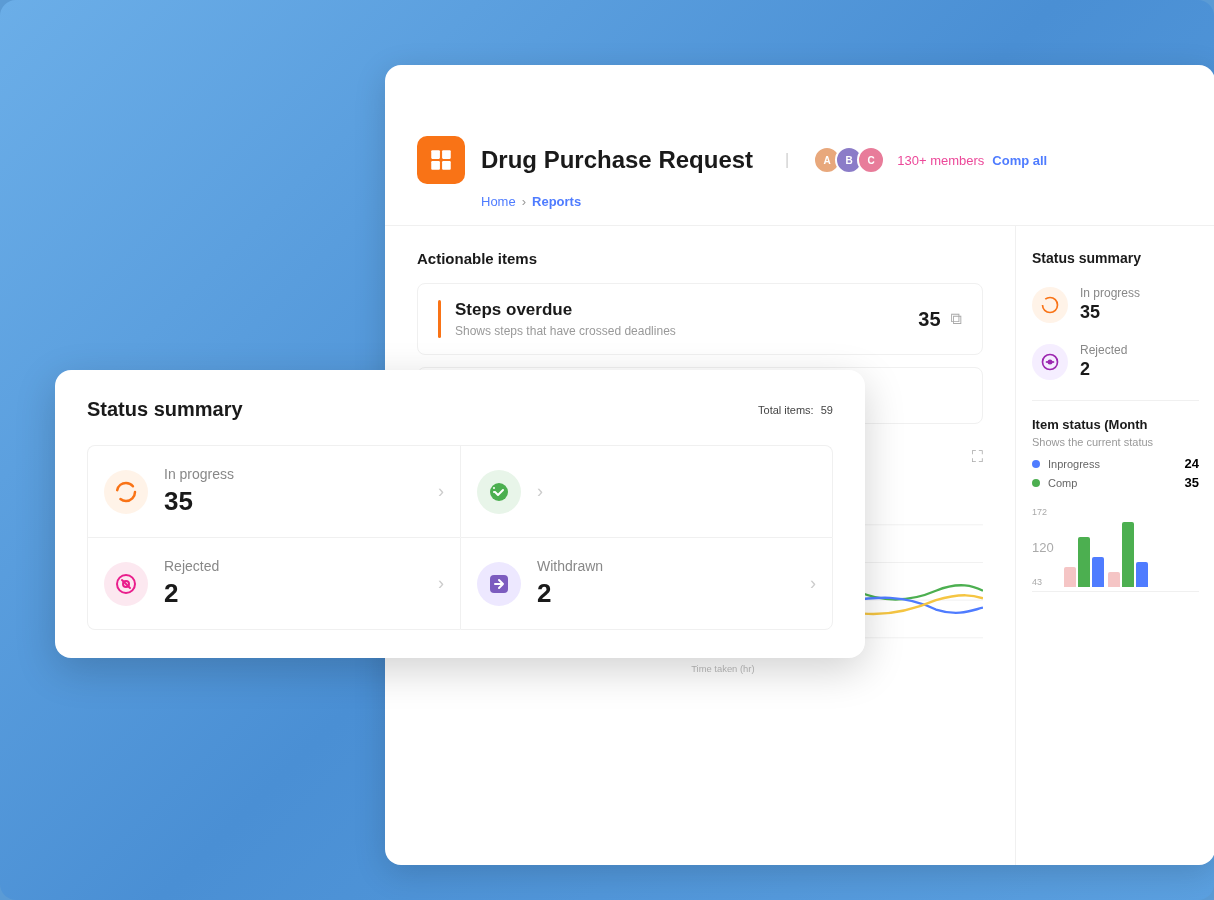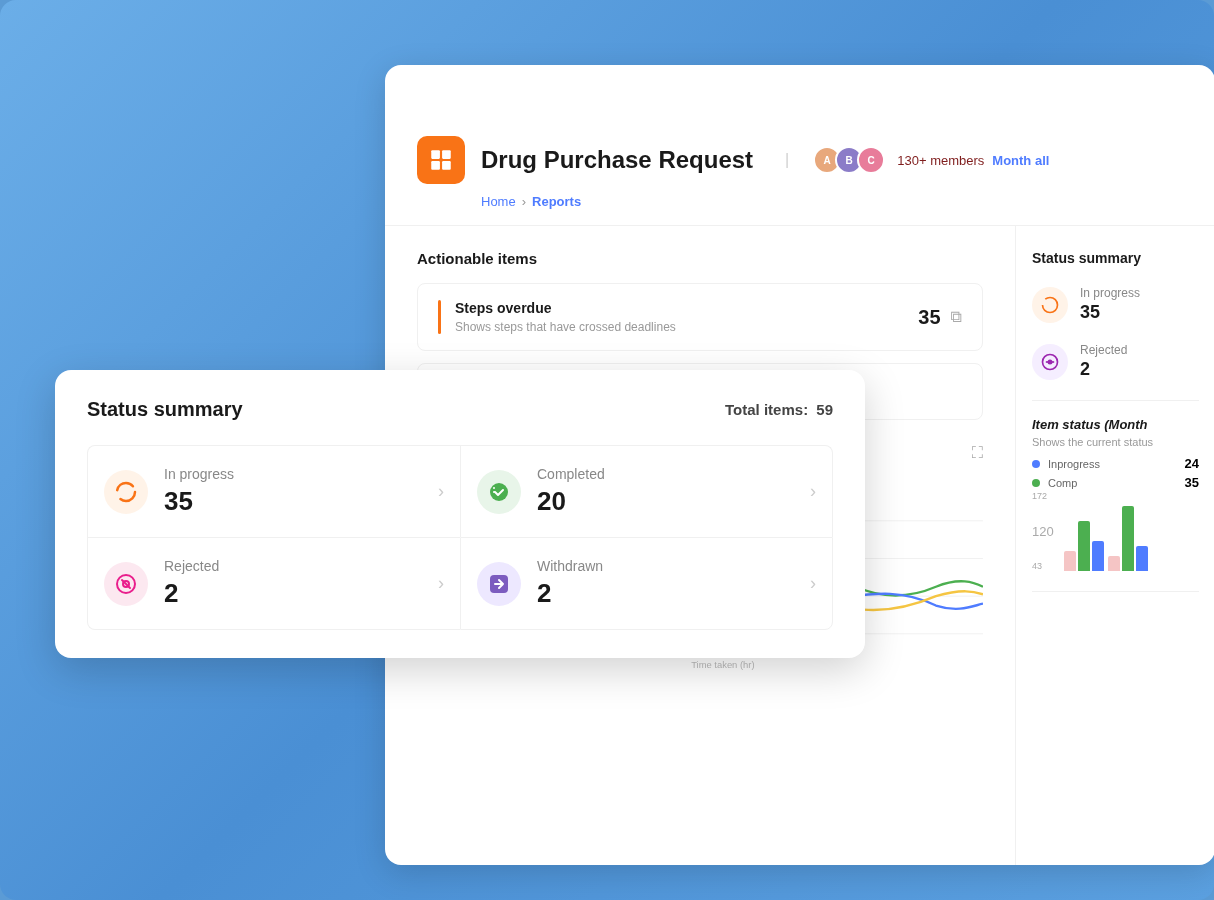--- a/index.html
+++ b/index.html
@@ -87,21 +87,21 @@
       justify-content: center;
       font-size: 10px;
       font-weight: bold;
       color: white;
     }
     .avatar:first-child { margin-left: 0; background: #e8a87c; }
     .avatar:nth-child(2) { background: #8b7cc8; }
     .avatar:nth-child(3) { background: #e87c9a; }
     .members-count {
       font-size: 13px;
-      color: #7f1d1d;
+      color: #ec4899;
       margin-left: 4px;
     }
     .view-all-link {
       font-size: 13px;
       color: #4f7cff;
       font-weight: 600;
       cursor: pointer;
       text-decoration: none;
     }
     .breadcrumb {
@@ -163,21 +163,21 @@
     .action-border-left {
       width: 3px;
       border-radius: 2px;
       margin-right: 14px;
       align-self: stretch;
     }
     .action-border-left.orange { background: #f97316; }
     .action-border-left.yellow { background: #f5c542; }
     .action-text-group {}
     .action-title {
-      font-size: 14px;
+      font-size: 17px;
       font-weight: 600;
       color: #1a1a1a;
       margin-bottom: 4px;
     }
     .action-subtitle {
       font-size: 12px;
       color: #999;
     }
     .action-right {
       display: flex;
@@ -237,21 +237,20 @@
     }
     .expand-icon {
       color: #aaa;
       cursor: pointer;
     }
     .item-status-title {
       font-size: 13px;
       font-weight: 700;
       color: #1a1a1a;
       margin-bottom: 4px;
-      font-style: italic;
     }
     .item-status-sub {
       font-size: 11px;
       color: #999;
       margin-bottom: 8px;
     }
     .legend-row {
       display: flex;
       align-items: center;
       gap: 8px;
@@ -288,22 +287,22 @@
       align-items: center;
       justify-content: space-between;
       margin-bottom: 24px;
     }
     .status-card-title {
       font-size: 20px;
       font-weight: 700;
       color: #1a1a1a;
     }
     .total-items-label {
-      font-size: 15px;
-      font-weight: 700;
+      font-size: 11px;
+      font-weight: 400;
       color: #444;
     }
     .status-grid {
       display: grid;
       grid-template-columns: 1fr 1fr;
       gap: 0;
     }
     .status-grid-item {
       padding: 20px 16px;
       display: flex;
@@ -397,21 +396,21 @@
       </div>
       <span class="header-title">Drug Purchase Request</span>
       <span class="header-divider">|</span>
       <div class="members-row">
         <div class="avatars">
           <div class="avatar">A</div>
           <div class="avatar">B</div>
           <div class="avatar">C</div>
         </div>
         <span class="members-count">130+ members</span>
-        <a class="view-all-link">Month all</a>
+        <a class="view-all-link">Comp all</a>
       </div>
     </div>
     <div class="breadcrumb">
       <span class="breadcrumb-home">Home</span>
       <span class="breadcrumb-sep">›</span>
       <span class="breadcrumb-current">Reports</span>
     </div>
   </div>
 
   <div class="main-content">
@@ -512,21 +511,21 @@
           <div class="legend-dot" style="background:#4f7cff;"></div>
           <span class="legend-label">Inprogress</span>
           <span class="legend-value" style="margin-left:auto;">24</span>
         </div>
         <div class="legend-row">
           <div class="legend-dot" style="background:#4caf50;"></div>
           <span class="legend-label">Comp</span>
           <span class="legend-value" style="margin-left:auto;">35</span>
         </div>
 
-        <div style="display:flex;align-items:flex-end;gap:6px;height:90px;margin-top:12px;padding-bottom:20px;border-bottom:1px solid #f0f0f0;">
+        <div style="display:flex;align-items:flex-end;gap:6px;height:90px;margin-top:12px;padding-bottom:4px;border-bottom:1px solid #f0f0f0;">
 
           <div style="display:flex;flex-direction:column;justify-content:space-between;height:80px;margin-right:4px;">
             <span style="font-size:9px;color:#aaa;">172</span>
             <span style="font-size:13px;color:#aaa;">120</span>
             <span style="font-size:9px;color:#aaa;">43</span>
           </div>
 
           <div style="display:flex;gap:4px;align-items:flex-end;height:80px;">
             <div class="bar-group">
               <div class="bar" style="height:20px;background:#f5c5c5;"></div>
@@ -571,24 +570,20 @@
 
     <div class="status-grid-item">
       <div class="status-icon-circle green-bg">
         <svg width="24" height="24" viewBox="0 0 24 24" fill="none">
           <circle cx="12" cy="12" r="9" fill="#4caf50"></circle>
           <path d="M8 12l3 3 5-5" stroke="white" stroke-width="2" stroke-linecap="round" stroke-linejoin="round"></path>
           <line x1="6" y1="8" x2="8" y2="8" stroke="white" stroke-width="1.5"></line>
           <line x1="6" y1="12" x2="8" y2="12" stroke="white" stroke-width="1.5"></line>
         </svg>
       </div>
-      <div class="status-text-group">
-        <div class="status-item-label">Completed</div>
-        <div class="status-item-value">20</div>
-      </div>
       <span class="chevron-right">›</span>
     </div>
 
     <div class="status-grid-item">
       <div class="status-icon-circle pink-bg">
         <svg width="24" height="24" viewBox="0 0 24 24" fill="none">
           <circle cx="12" cy="12" r="9" stroke="#e91e8c" stroke-width="2"></circle>
           <line x1="8" y1="8" x2="16" y2="16" stroke="#e91e8c" stroke-width="2" stroke-linecap="round"></line>
           <circle cx="12" cy="12" r="3" fill="none" stroke="#e91e8c" stroke-width="2"></circle>
         </svg>

